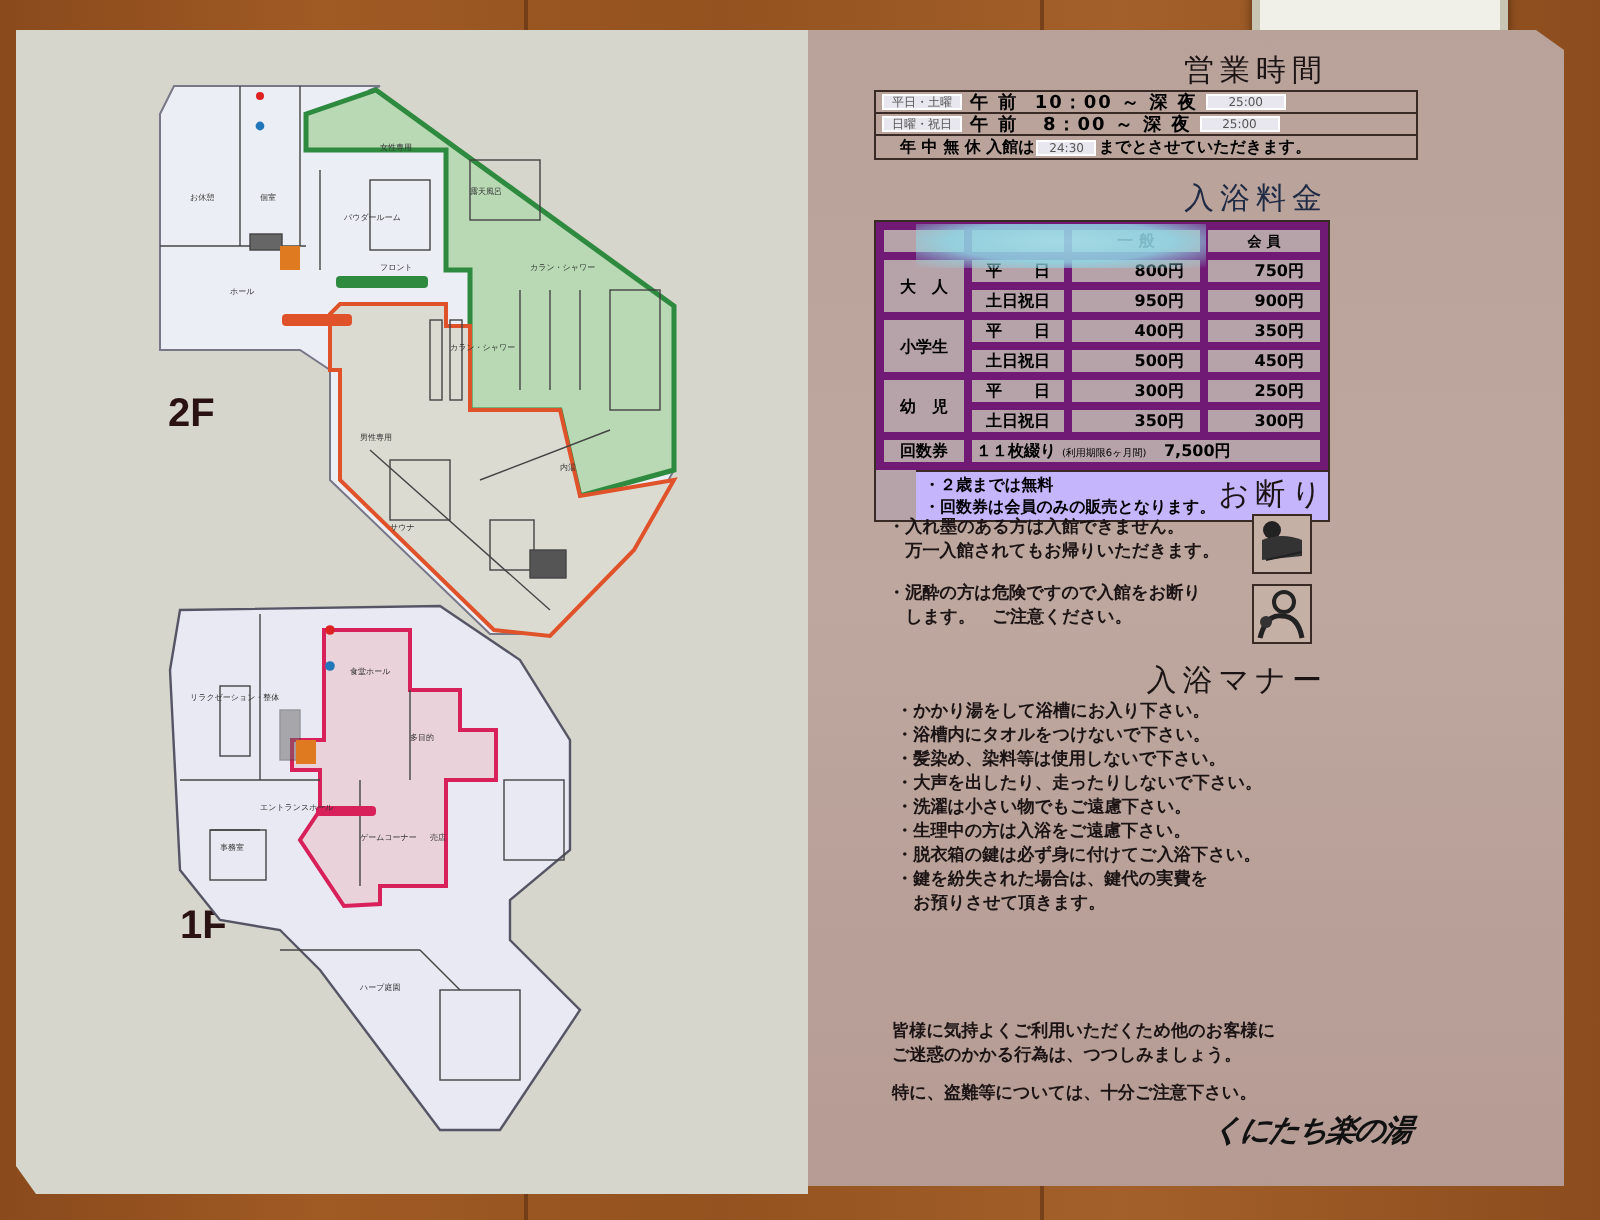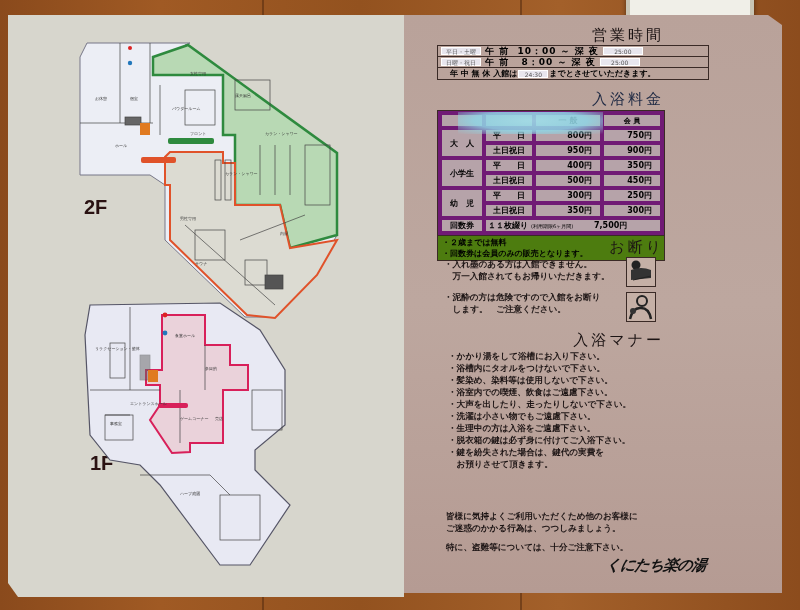--- a/index.html
+++ b/index.html
@@ -47,21 +47,21 @@
   .fee-table {
     position: absolute; left: 437px; top: 110px; width: 228px;
     border: 1.5px solid #3a2a26; font-size: 8px; font-weight: bold;
     background: #b6a3a9;
   }
   .fee-table table { border-collapse: collapse; width: 100%; }
   .fee-table td { border: 4px solid #701a75; height: 10.6px; padding: 0 2px; white-space: nowrap; }
   .fee-table td.c { text-align: center; }
   .fee-table td.rt { text-align: right; padding-right: 8px; }
   .glare { position: absolute; left: 20px; top: 1px; width: 145px; height: 22px; background: radial-gradient(ellipse at 50% 40%, #9fe3ee 0%, #8fd6e6 55%, rgba(150,210,230,0) 100%); opacity: .85; pointer-events: none; }
-  .fee-notes { font-size: 8px; font-weight: bold; padding: 1px 4px; line-height: 11px; border-top: 1.5px solid #3a2a26; background: #4d7c0f; }
+  .fee-notes { font-size: 8px; font-weight: bold; padding: 1px 4px; line-height: 11px; border-top: 1.5px solid #3a2a26; background: #c4b5fd; margin-left: 20px; }
 
   .rule { font-size: 8.6px; font-weight: bold; line-height: 12px; white-space: pre; }
   .pict {
     position: absolute; width: 30px; height: 30px; border: 1.5px solid #3a2a26; background: #c5b0a6;
   }
   .logo { position: absolute; left: 606px; top: 556px; font-family: "DejaVu Serif", serif; font-weight: bold; font-style: italic; font-size: 15px; color: #111; letter-spacing: -1px; transform: skewX(-8deg); }
 </style>
 </head>
 <body>
 
@@ -220,21 +220,21 @@
     <tr>
       <td class="c">土日祝日</td>
       <td class="rt">350円</td>
       <td class="rt">300円</td>
     </tr>
     <tr>
       <td class="c">回数券</td>
       <td colspan="3">
         <span>１１枚綴り</span>
         <span style="font-size:5px;font-weight:normal">(利用期限6ヶ月間)</span>
-        <span style="margin-left:18px">7,500円</span>
+        <span style="margin-left:6px">7,500円</span>
       </td>
     </tr>
   </tbody>
     </table>
   <div class="fee-notes">
     <div>・２歳までは無料</div>
     <div>・回数券は会員のみの販売となります。</div>
   </div>
 </div>
 
@@ -256,21 +256,20 @@
       <path d="M3 26 Q6 14 14 15 Q22 15 24 26" fill="none" stroke="#222" stroke-width="2.5"></path>
       <circle cx="6" cy="18" r="3" fill="#333"></circle>
     </svg>
 </div>
 
 <div class="r heading" style="left:437px;top:331px;width:227px">入浴マナー</div>
 <div class="r" style="left:448px;top:350px">
   <div class="rule">・かかり湯をして浴槽にお入り下さい。</div>
   <div class="rule">・浴槽内にタオルをつけないで下さい。</div>
   <div class="rule">・髪染め、染料等は使用しないで下さい。</div>
-  <div class="rule">・浴室内での喫煙、飲食はご遠慮下さい。</div>
   <div class="rule">・大声を出したり、走ったりしないで下さい。</div>
   <div class="rule">・洗濯は小さい物でもご遠慮下さい。</div>
   <div class="rule">・生理中の方は入浴をご遠慮下さい。</div>
   <div class="rule">・脱衣箱の鍵は必ず身に付けてご入浴下さい。</div>
   <div class="rule">・鍵を紛失された場合は、鍵代の実費を
 　お預りさせて頂きます。</div>
 </div>
 <div class="r rule" style="left:446px;top:510px">皆様に気持よくご利用いただくため他のお客様に
 ご迷惑のかかる行為は、つつしみましょう。</div>
 <div class="r rule" style="left:446px;top:541px">特に、盗難等については、十分ご注意下さい。</div>

